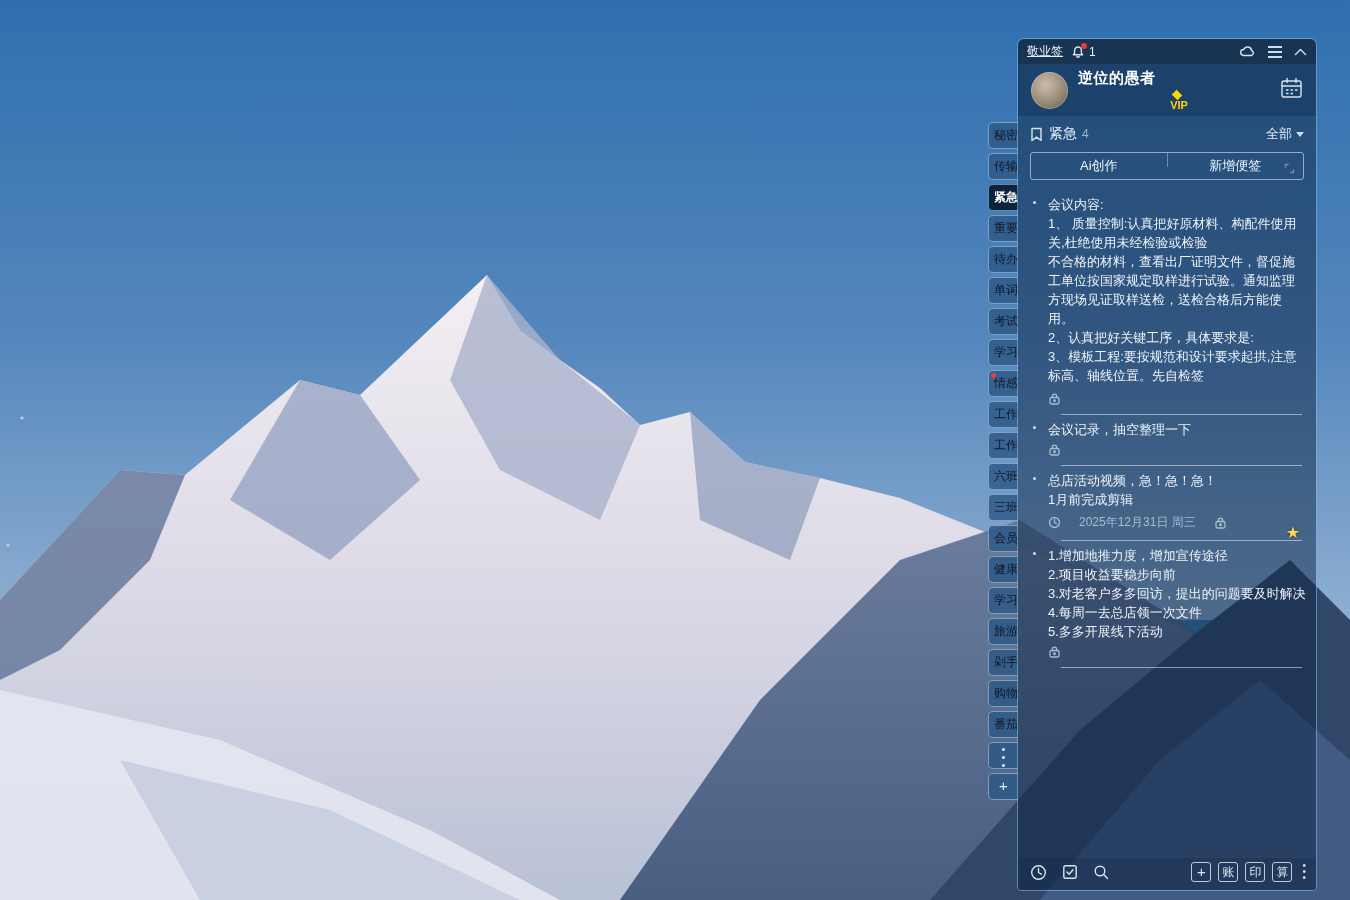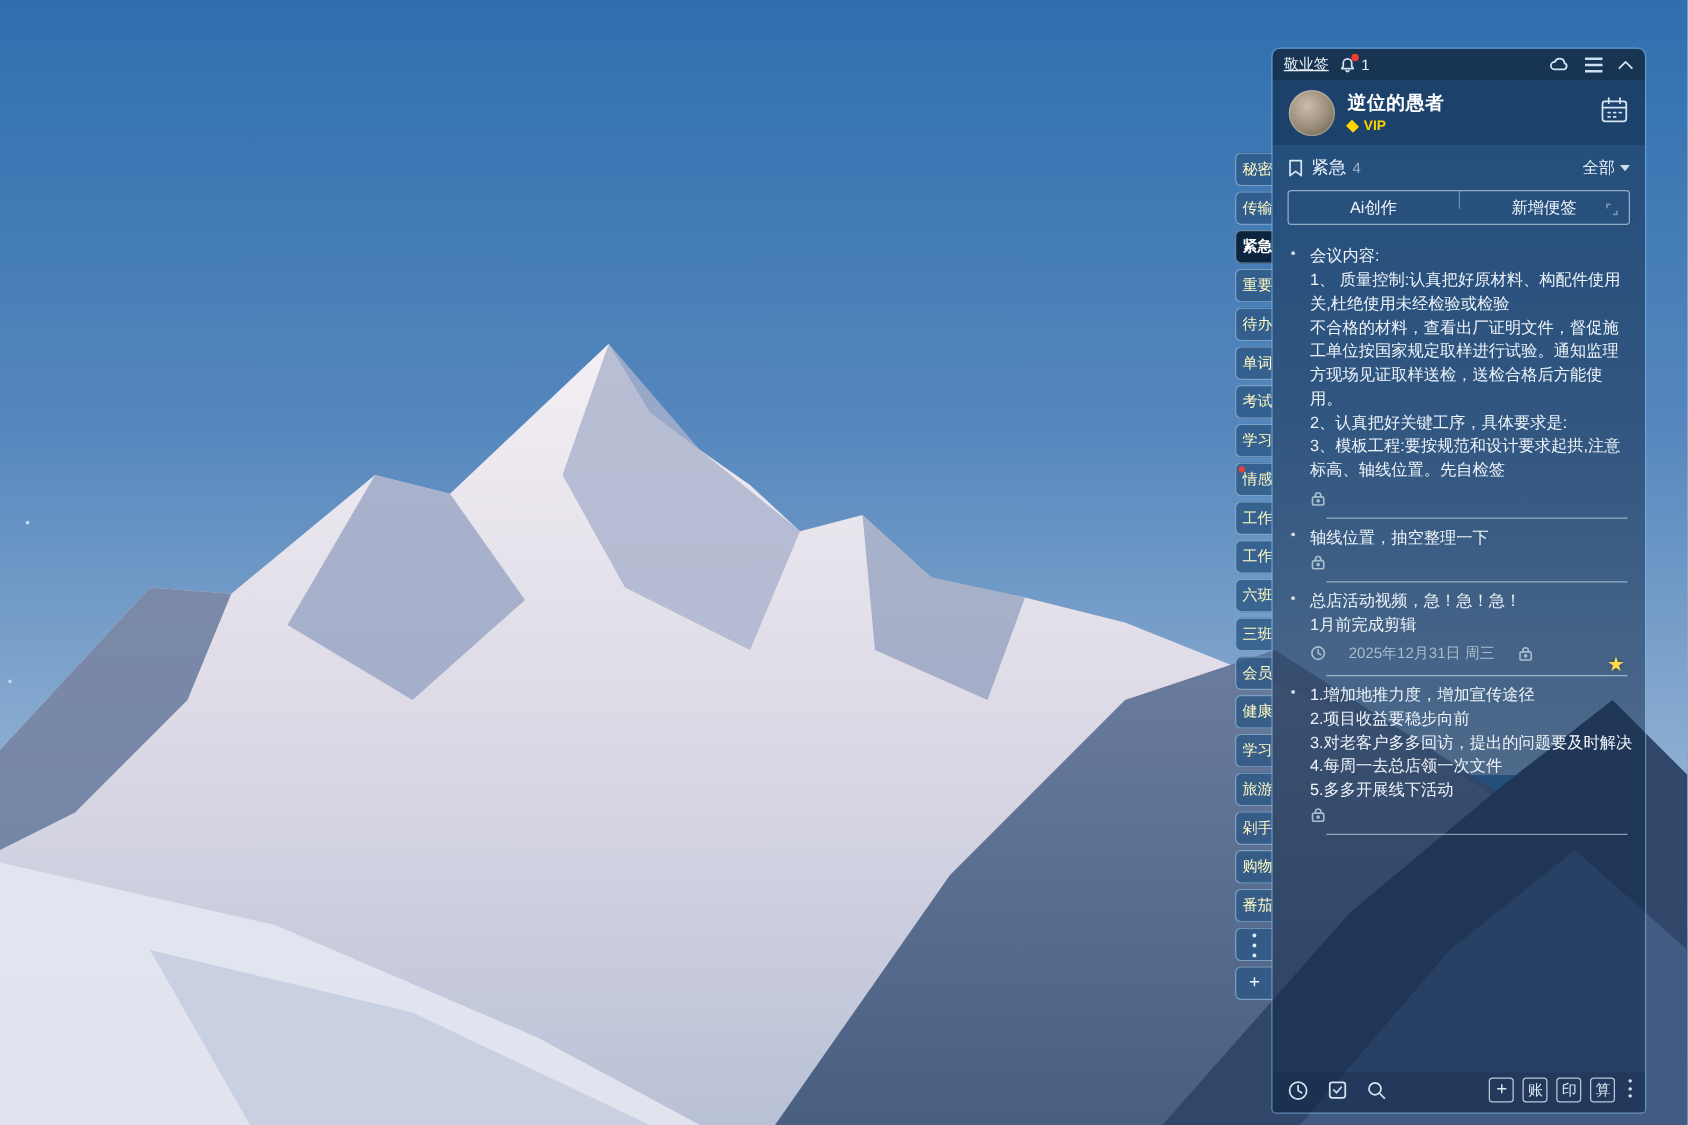--- a/index.html
+++ b/index.html
@@ -5,21 +5,21 @@
   * { margin:0; padding:0; box-sizing:border-box; }
   html,body { width:1350px; height:900px; overflow:hidden; }
   body { font-family:"Liberation Sans","DejaVu Sans",sans-serif; }
   .stage { position:relative; width:1350px; height:900px; overflow:hidden; background:#3b76b2; }
   .bg { position:absolute; inset:0; }
 
   
   .tab-rail { position:absolute; left:988px; top:122px; width:30px; }
   .side-tab { position:relative; width:30px; height:27px; margin-bottom:4px;
     background:rgba(45,88,133,0.82); border:1px solid rgba(185,214,238,0.55); border-right:none;
-    border-radius:5px 0 0 5px; color:#fef9c3; font-size:12px; line-height:25px;
+    border-radius:5px 0 0 5px; color:#0f172a; font-size:12px; line-height:25px;
     padding-left:5px; overflow:hidden; white-space:nowrap; cursor:pointer; }
   .side-tab.active { background:rgba(11,32,56,0.95); color:#ffffff; font-weight:bold; }
   .side-tab .red-dot { position:absolute; left:2px; top:2px; width:5px; height:5px;
     border-radius:50%; background:#e8413c; }
   .side-tab.glyph { text-align:center; padding-left:0; line-height:23px; font-size:15px; color:#e9f1f8; }
   .side-tab .vdots { display:block; line-height:8px; font-size:11px; letter-spacing:0; margin-top:2px; }
 
   
   .panel { position:absolute; left:1017px; top:38px; width:300px; height:853px;
     border:1px solid rgba(130,180,225,0.6); border-radius:7px 7px 4px 4px;
@@ -35,21 +35,21 @@
   .hamburger { display:flex; flex-direction:column; gap:3px; }
   .hamburger span { display:block; width:14px; height:2px; background:#cfe0f0; }
 
   .userbar { height:52px; flex:0 0 52px; background:rgba(26,62,102,0.93);
     display:flex; align-items:center; padding:0 13px; }
   .avatar { width:37px; height:37px; border-radius:50%; flex:0 0 37px;
     background:radial-gradient(circle at 40% 35%, #cbbda9, #978b77 55%, #5e574b);
     box-shadow:0 0 0 1px rgba(255,255,255,0.25) inset; }
   .user-meta { margin-left:10px; flex:1; }
   .user-name { color:#ffffff; font-size:15px; font-weight:bold; letter-spacing:0.5px; }
-  .vip-row { display:flex; align-items:center; margin-top:3px; }
+  .vip-row { display:flex; align-items:center; margin-top:3px;flex-direction:column; }
   .vip-gem { width:8px; height:8px; background:#ffd400; transform:rotate(45deg) scale(1,0.85); margin-right:5px; }
   .vip-text { color:#ffd400; font-size:11px; font-weight:bold; }
   .cal-ico { cursor:pointer; }
 
   .panel-body { flex:1; background:rgba(13,38,68,0.50); display:flex; flex-direction:column; position:relative; }
   .cat-row { display:flex; align-items:center; padding:9px 12px 3px 12px; color:#eaf2fa; }
   .cat-name { font-size:14px; margin-left:6px; }
   .cat-count { font-size:12px; color:#9fb4c9; margin-left:5px; }
   .cat-filter { margin-left:auto; font-size:13px; color:#e2ecf6; display:flex; align-items:center; cursor:pointer; }
   .caret { width:0; height:0; border-left:4px solid transparent; border-right:4px solid transparent;
@@ -260,21 +260,21 @@
                 <rect x="2" y="4.5" width="9" height="6.5" rx="1.5"></rect>
                 <path d="M4.3 4.5 V3.4 a2.2 2.2 0 0 1 4.4 0 V4.5"></path>
                 <circle cx="6.5" cy="7.7" r="0.8"></circle>
               </svg>
           </div>
           <div class="divider"></div>
         </div>
 
         <div class="note">
           <span class="bullet"></span>
-          <div class="note-text">轴线位置，抽空整理一下</div>
+          <div class="note-text">会议记录，抽空整理一下</div>
           <div class="meta-row">
             <svg class="icon-dim" width="13" height="12" viewBox="0 0 13 12">
                 <rect x="2" y="4.5" width="9" height="6.5" rx="1.5"></rect>
                 <path d="M4.3 4.5 V3.4 a2.2 2.2 0 0 1 4.4 0 V4.5"></path>
                 <circle cx="6.5" cy="7.7" r="0.8"></circle>
               </svg>
           </div>
           <div class="divider"></div>
         </div>
 

